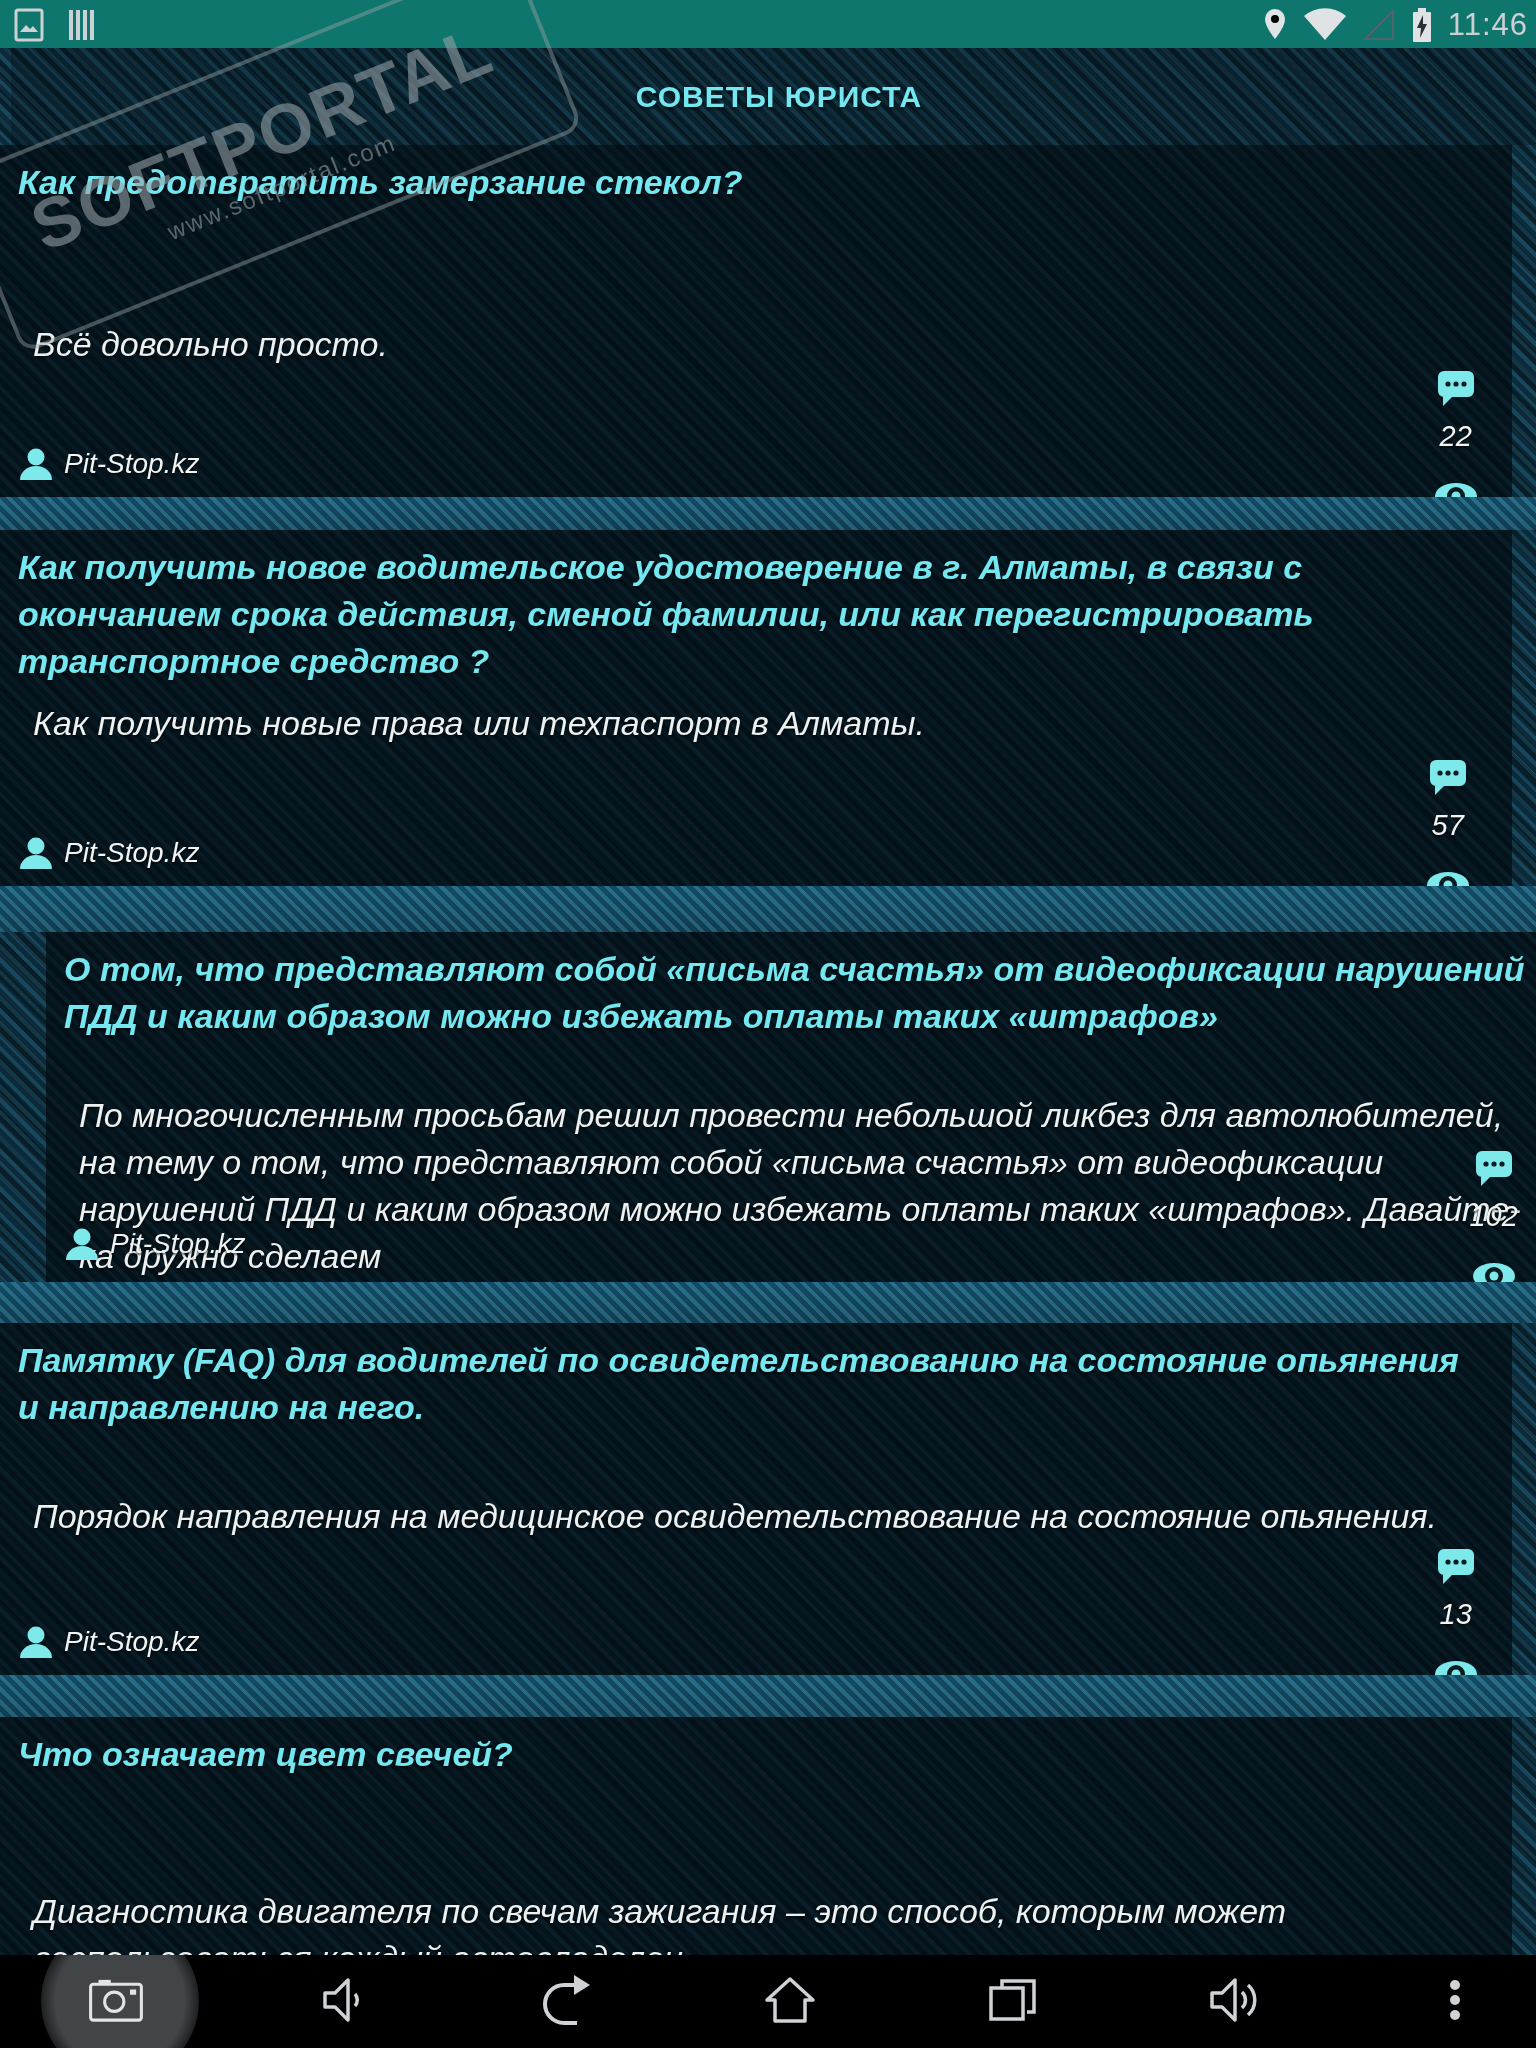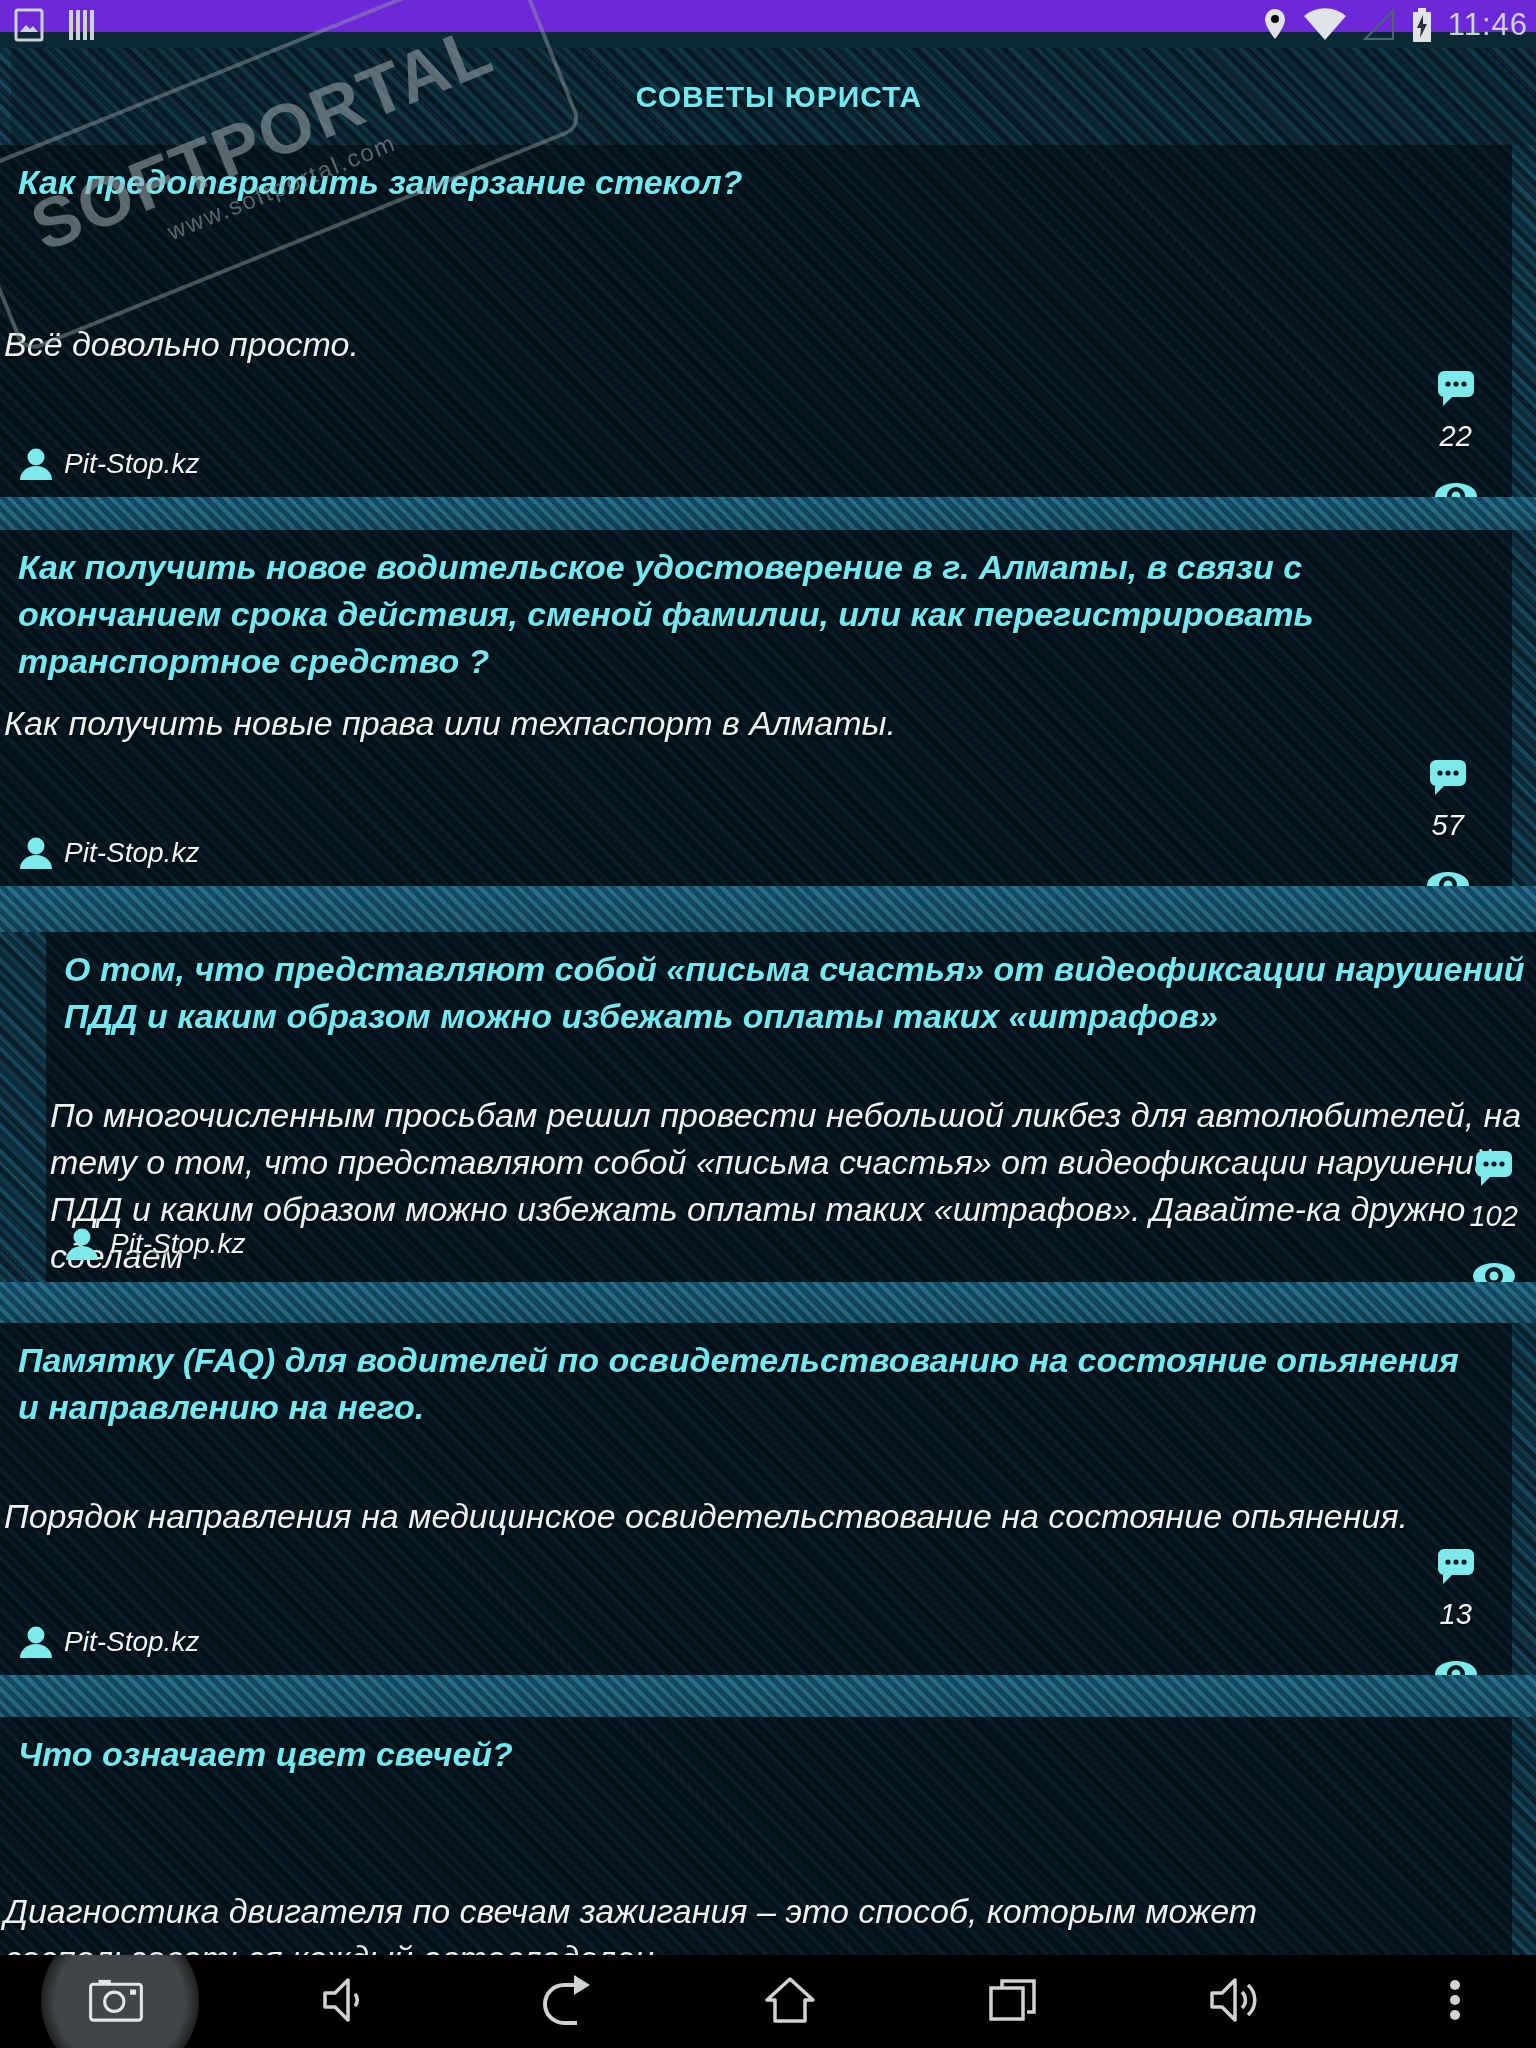--- a/index.html
+++ b/index.html
@@ -4,22 +4,22 @@
 <style>
   :root { --accent:#74e7f0; }
   * { margin:0; padding:0; box-sizing:border-box; }
   html,body { background:#000; }
   body { font-family:"Liberation Sans","DejaVu Sans",sans-serif; }
 
   .screen { position:relative; width:1536px; height:2048px; overflow:hidden; background:#0b2ue; background:#0b2835; }
 
   
   .statusbar {
-    position:absolute; top:0; left:0; width:1536px; height:32px;
-    background:#6d28d9; z-index:6; display:flex; align-items:center;
+    position:absolute; top:0; left:0; width:1536px; height:48px;
+    background:#0f766e; z-index:6; display:flex; align-items:center;
   }
   .sb-left { position:absolute; left:14px; top:8px; display:flex; gap:22px; align-items:center; }
   .sb-right { position:absolute; right:8px; top:6px; display:flex; gap:14px; align-items:center; }
   .sb-time { color:#ccd1d4; font-size:31px; letter-spacing:1px; }
 
   
   .content {
     position:absolute; top:48px; left:0; width:1536px; height:1907px; z-index:1;
     background:
       repeating-linear-gradient(45deg, rgba(80,170,200,0.12) 0 4px, rgba(0,10,18,0.30) 4px 9px),
@@ -55,21 +55,21 @@
   .c3 { top:932px;  height:350px;margin-left:46px; }
   .c4 { top:1323px; height:352px; }
   .c5 { top:1717px; height:238px; }
 
   .a-title {
     position:absolute; left:18px; right:30px; top:14px;
     color:var(--accent); font-size:34px; font-weight:bold; line-height:47px;
     text-shadow:0 2px 3px rgba(0,0,0,.65);
   }
   .a-excerpt {
-    position:absolute; left:4px; right:30px; top:170px;
+    position:absolute; left:33px; right:30px; top:170px;
     color:#edf1f1; font-size:34px; font-weight:400; line-height:47px;
     text-shadow:0 2px 3px rgba(0,0,0,.65);
   }
   .c1 .a-excerpt { top:176px; }
   .c3 .a-excerpt { top:160px; }
   .c5 .a-excerpt { top:171px; }
 
   .a-footer {
     position:absolute; left:18px; right:24px; bottom:11px; height:44px;
     display:flex; align-items:center; justify-content:space-between;

